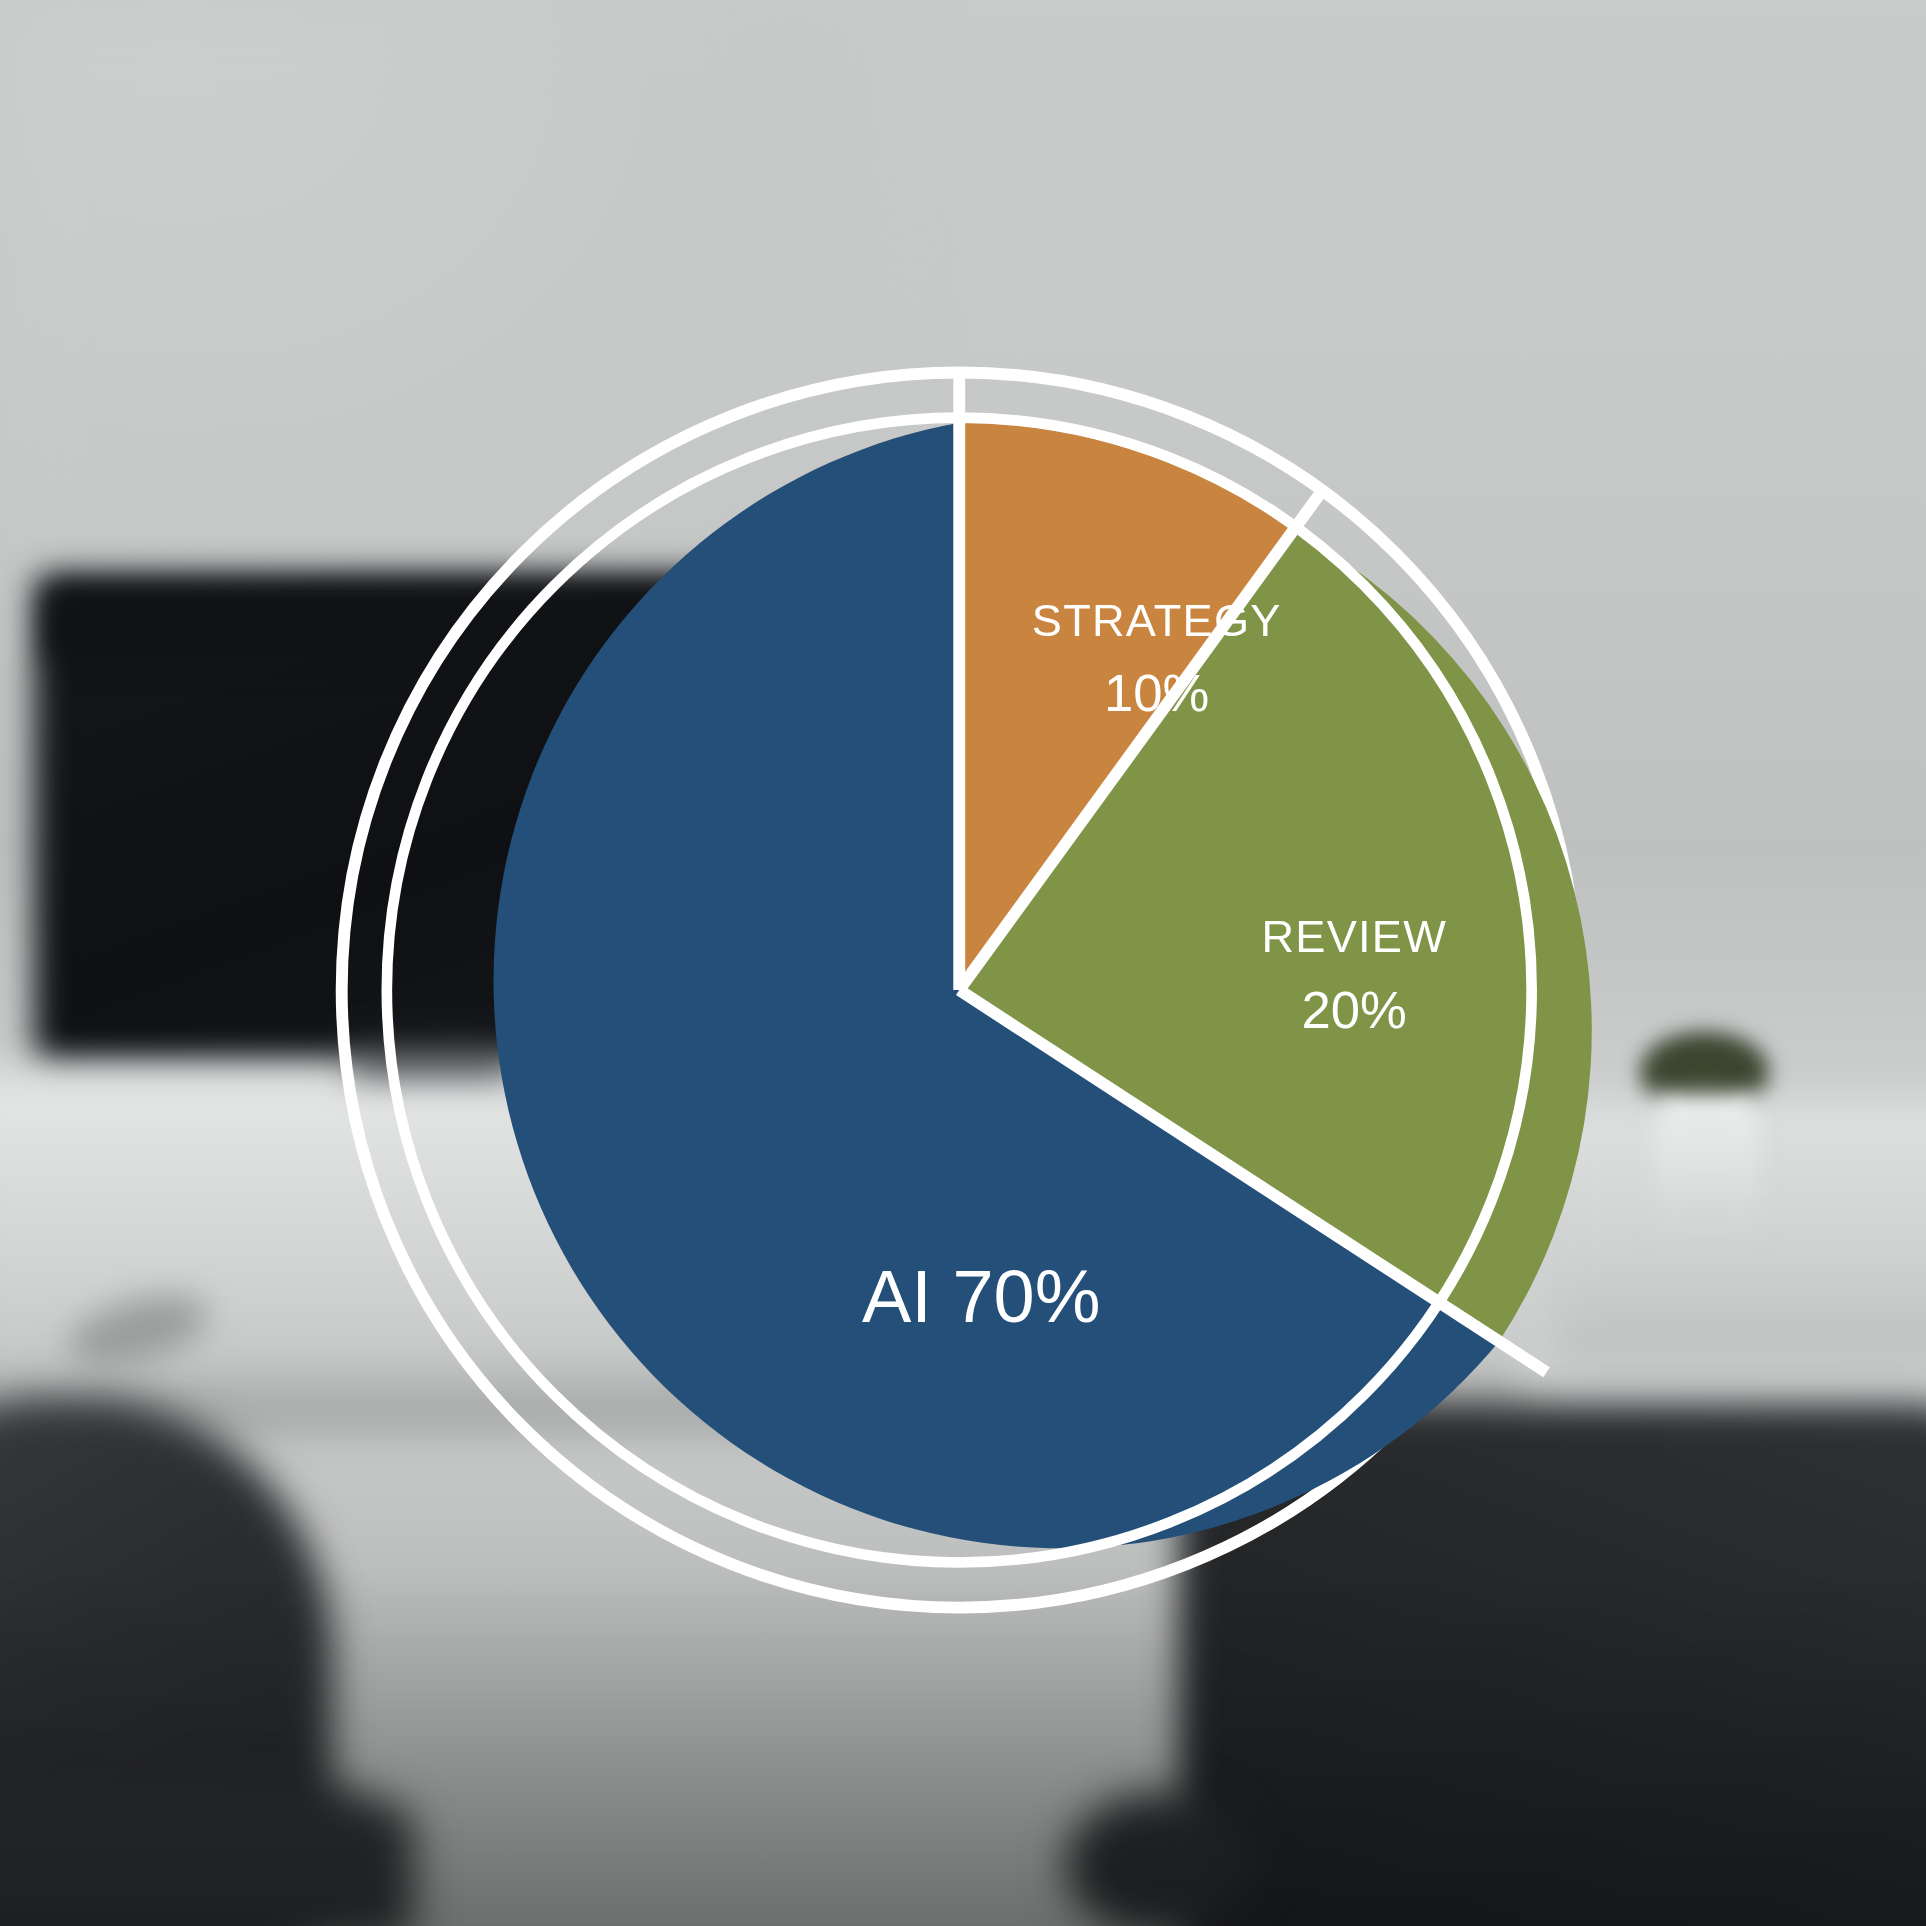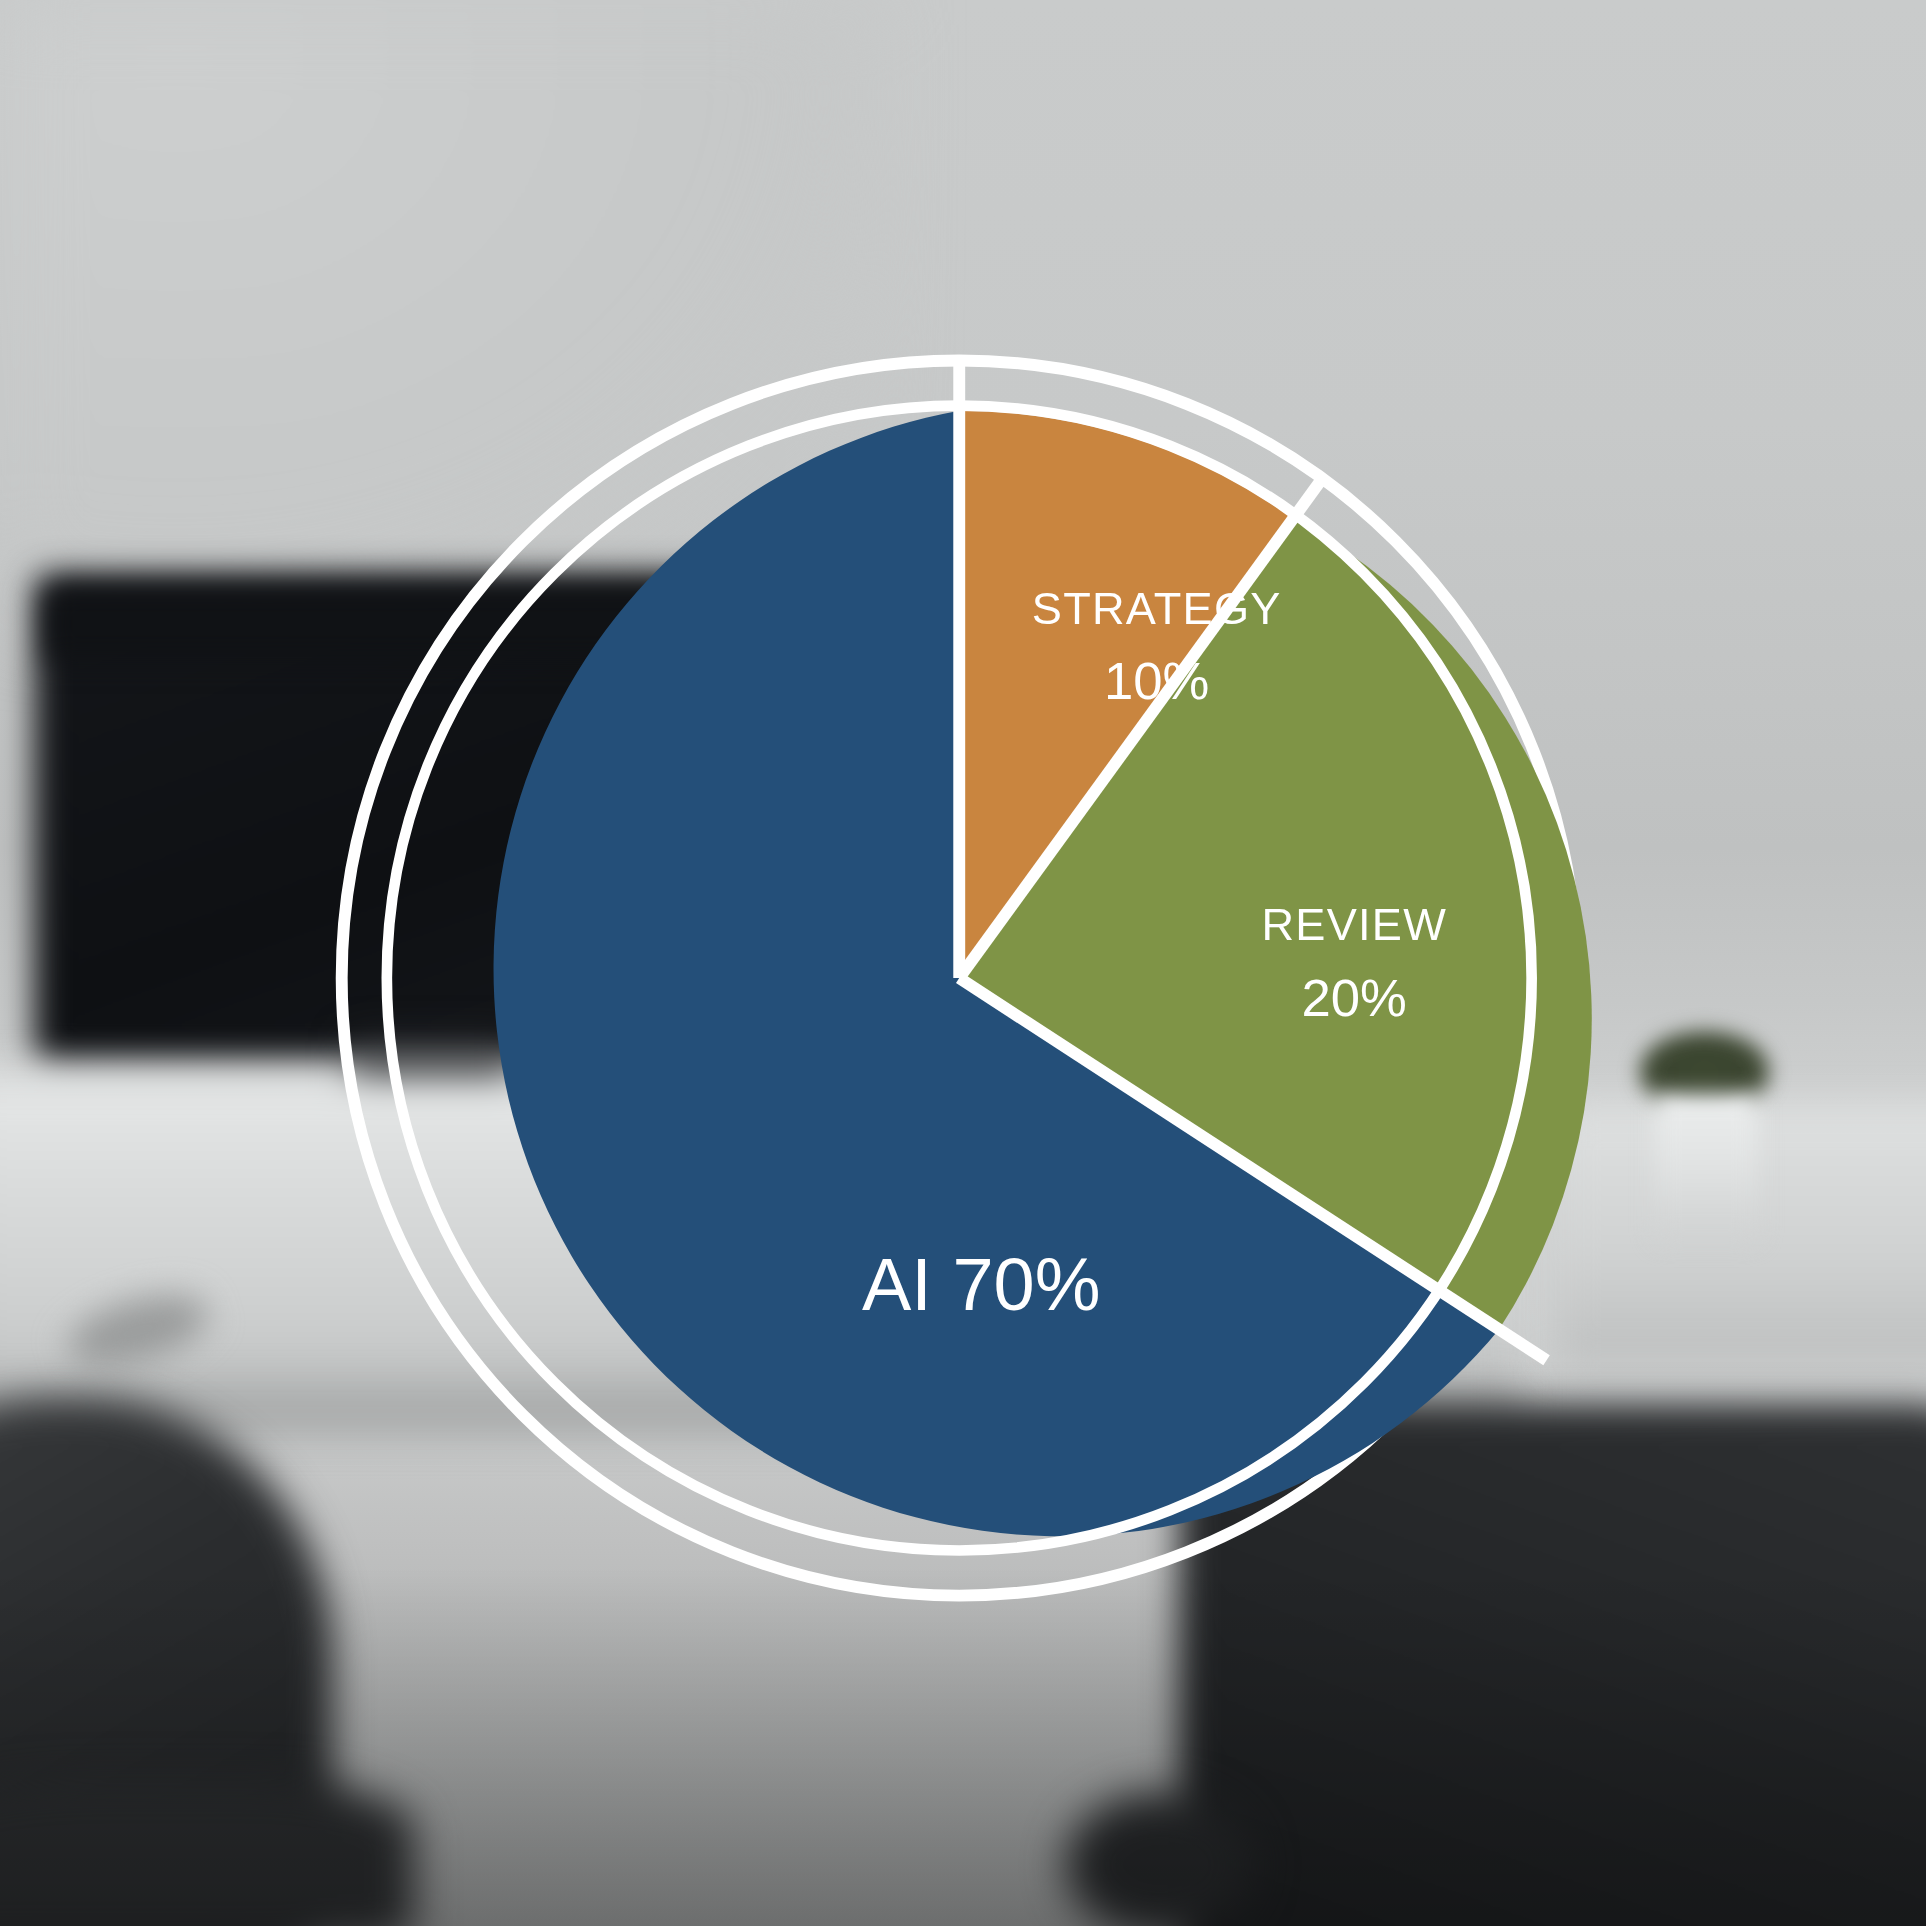--- a/index.html
+++ b/index.html
@@ -131,21 +131,21 @@
 
   
   .vignette-bottom {
     left: 0; top: 1567px; width: 1926px; height: 359px;
     background: linear-gradient(180deg, rgba(0,0,0,0) 0%, rgba(0,0,0,0.18) 60%, rgba(0,0,0,0.30) 100%);
   }
 
   
   #chart-layer {
     position: absolute;
-    left: 0; top: 0; width: 1926px; height: 1738px;
+    left: 0; top: 12px; width: 1926px; height: 1738px;
   }
   #pie-svg { display: block; width: 1926px; height: 1926px; }
 
   .slice-label {
     fill: #ffffff;
     font-family: "Liberation Sans", sans-serif;
     text-anchor: middle;
     paint-order: stroke;
   }
   .label-small { font-size: 72px; letter-spacing: 2px; }

